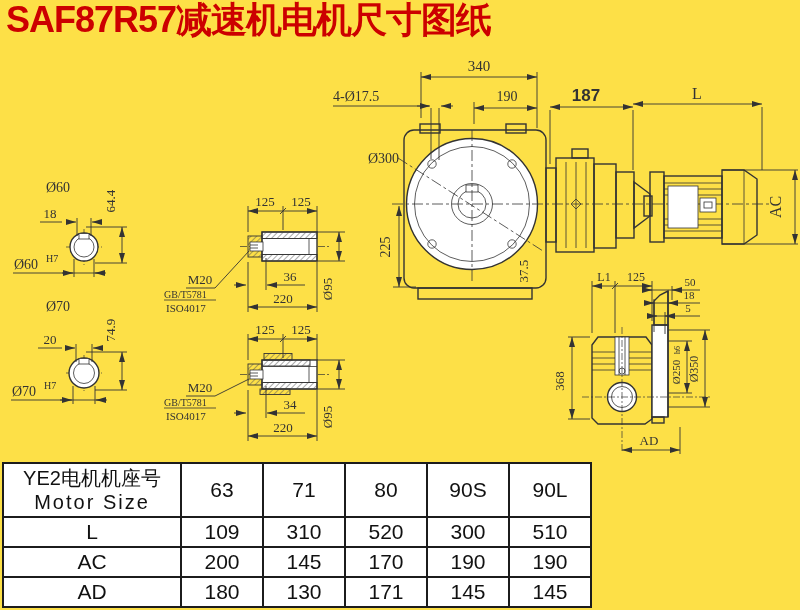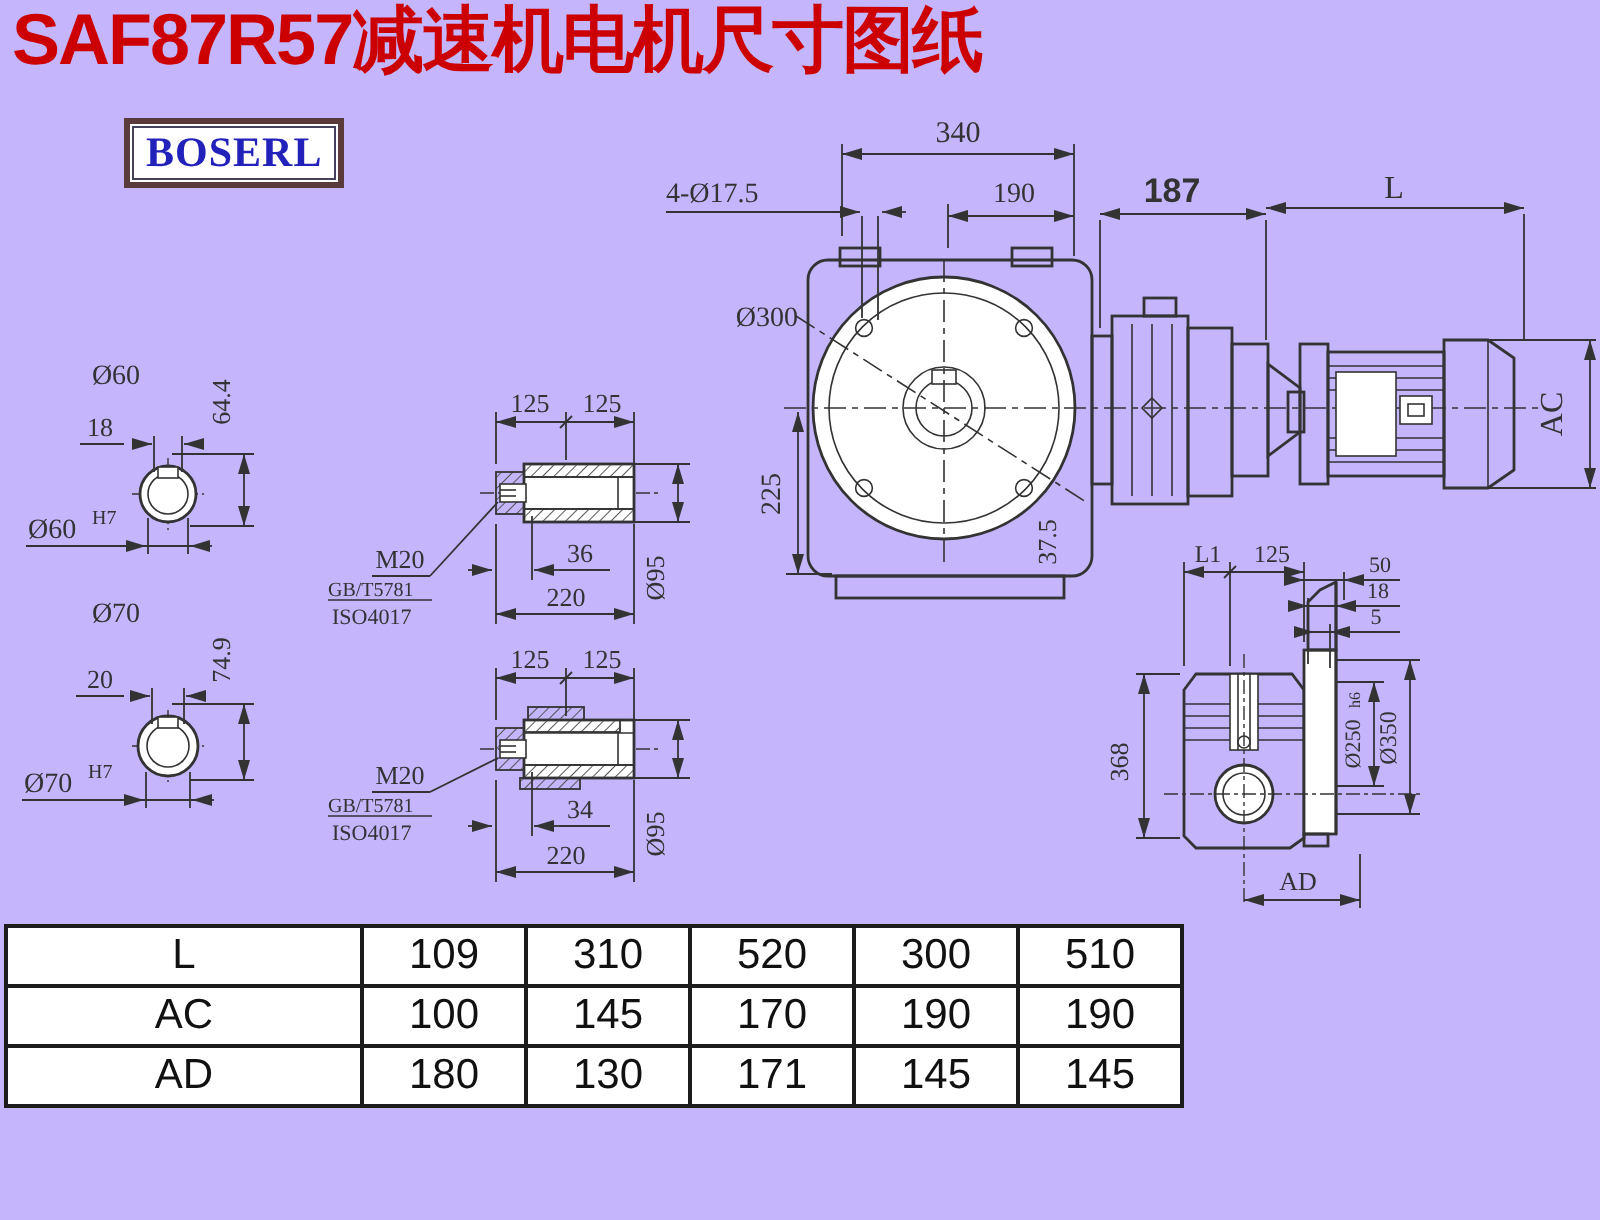--- a/index.html
+++ b/index.html
@@ -1,16 +1,16 @@
 <!DOCTYPE html>
 <html style="--title-red: #cc0000; --logo-blue: #2222bb; --logo-frame: #5a3a3a; --ink: #333333;"><head>
 <meta charset="utf-8">
 <style>
   html,body{margin:0;padding:0;background:#ffffff;}
-  .sheet{position:relative;width:800px;height:610px;background:#c4b5fd;overflow:hidden;
+  .sheet{position:relative;width:800px;height:610px;background:#fde047;overflow:hidden;
          font-family:"Liberation Sans",sans-serif;}
   .title{position:absolute;left:6px;top:-4px;margin:0;font-size:36px;font-weight:700;
          letter-spacing:-1px;color:var(--title-red,#cc0000);white-space:nowrap;}
   .logo{position:absolute;left:62px;top:59px;border:3px solid var(--logo-frame,#5a3a3a);
         background:#fff;padding:1px;}
   .logo-inner{border:1px solid #44415e;padding:0 6px;font-family:"Liberation Serif",serif;
         font-size:21px;font-weight:600;color:var(--logo-blue,#2222bb);letter-spacing:.5px;}
   svg text{fill:var(--ink,#333);}
   .ol{fill:none;stroke:var(--ink,#333);stroke-width:1.4;}
   .olw{fill:#fff;stroke:var(--ink,#333);stroke-width:1.4;}
@@ -35,23 +35,20 @@
   .hd-cn{display:block;font-size:20px;line-height:24px;}
   .hd-en{display:block;font-size:20px;line-height:24px;letter-spacing:2px;}
 </style>
 </head>
 <body>
 
 <div class="sheet">
 
   <h1 class="title">SAF87R57减速机电机尺寸图纸</h1>
 
-  <div class="logo">
-    <div class="logo-inner">BOSERL</div>
-  </div>
 
   <svg width="800" height="460" viewBox="0 0 800 460">
     <defs>
       <marker id="ma" markerWidth="11" markerHeight="8" refX="10" refY="3" orient="auto-start-reverse" markerUnits="userSpaceOnUse">
         <path d="M0,0L10,3L0,6z" fill="#333"></path>
       </marker>
       <pattern id="hat" width="4" height="4" patternUnits="userSpaceOnUse" patternTransform="rotate(45)">
         <line x1="0" y1="0" x2="0" y2="4" stroke="#555" stroke-width="1"></line>
       </pattern>
     </defs>
@@ -321,31 +318,42 @@
       <text x="164" y="406" class="t10">GB/T5781</text>
       <line x1="164" y1="408" x2="216" y2="408" class="tl"></line>
       <text x="166" y="420" class="t11">ISO4017</text>
       <line x1="215" y1="396" x2="249" y2="379" class="dim"></line>
     </g>
   </svg>
 
   
   <table class="mtab">
     <tbody>
+        <tr class="hrow">
+      <td class="c0">
+        <span class="hd-cn">YE2电机机座号</span>
+        <span class="hd-en">Motor Size</span>
+      </td>
+      <td class="cv">63</td>
+      <td class="cv">71</td>
+      <td class="cv">80</td>
+      <td class="cv">90S</td>
+      <td class="cv">90L</td>
+    </tr>
     <tr class="drow">
       <td class="c0">L</td>
       <td class="cv">109</td>
       <td class="cv">310</td>
       <td class="cv">520</td>
       <td class="cv">300</td>
       <td class="cv">510</td>
     </tr>
     <tr class="drow">
       <td class="c0">AC</td>
-      <td class="cv">100</td>
+      <td class="cv">200</td>
       <td class="cv">145</td>
       <td class="cv">170</td>
       <td class="cv">190</td>
       <td class="cv">190</td>
     </tr>
     <tr class="drow">
       <td class="c0">AD</td>
       <td class="cv">180</td>
       <td class="cv">130</td>
       <td class="cv">171</td>

